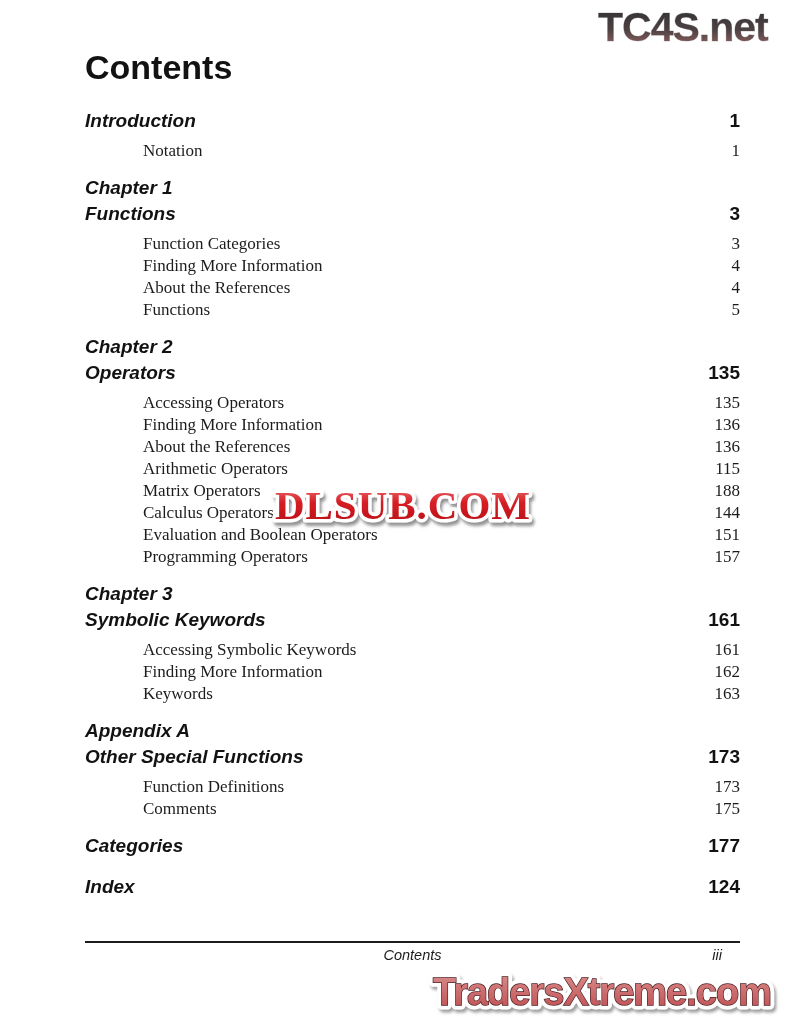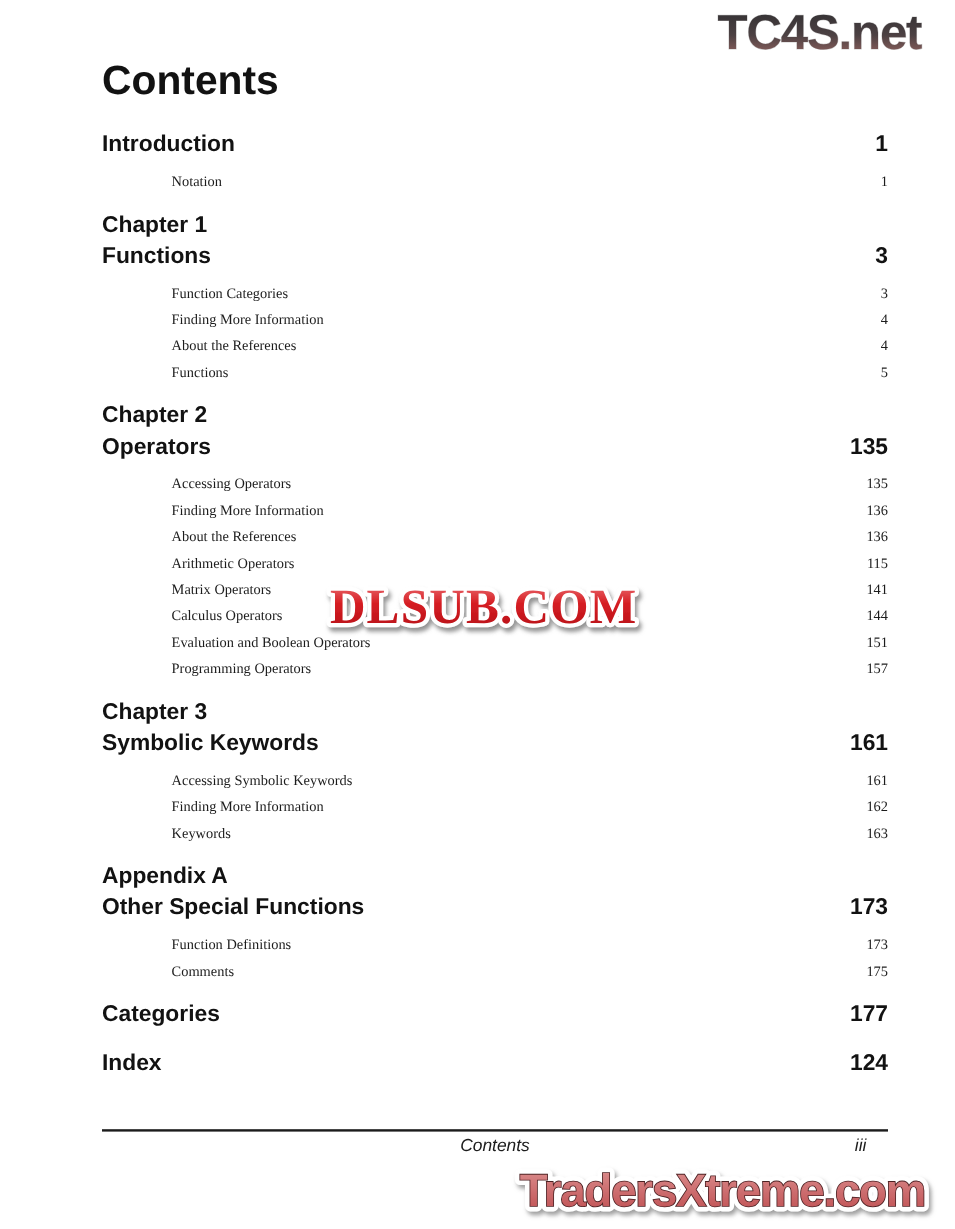--- a/index.html
+++ b/index.html
@@ -23,40 +23,41 @@
     color: #121212;
   }
   .section { margin-top: 13px; }
   .section.first { margin-top: 0; }
   .section.index-gap { margin-top: 15px; }
   .heading-line {
     font-size: 19px;
     font-weight: bold;
     line-height: 26px;
     color: #121212;
+    font-style: italic;
   }
   .heading-row {
     display: flex;
     justify-content: space-between;
     align-items: baseline;
   }
   .heading-page {
     font-size: 19px;
     font-weight: bold;
     line-height: 26px;
     color: #121212;
   }
   .items { margin-top: 6px; }
   .item-row {
     display: flex;
     justify-content: space-between;
     align-items: baseline;
     padding-left: 58px;
     font-family: "Liberation Serif", "DejaVu Serif", serif;
-    font-size: 12px;
+    font-size: 17px;
     line-height: 22px;
     color: #1c1c1c;
   }
   .footer {
     position: absolute;
     left: 85px;
     top: 941px;
     width: 655px;
     border-top: 2px solid #1c1c1c;
     padding-top: 4px;
@@ -153,21 +154,21 @@
         <div class="item-row">
           <span class="item-label">About the References</span>
           <span class="item-page">136</span>
         </div>
         <div class="item-row">
           <span class="item-label">Arithmetic Operators</span>
           <span class="item-page">115</span>
         </div>
         <div class="item-row">
           <span class="item-label">Matrix Operators</span>
-          <span class="item-page">141</span>
+          <span class="item-page">188</span>
         </div>
         <div class="item-row">
           <span class="item-label">Calculus Operators</span>
           <span class="item-page">144</span>
         </div>
         <div class="item-row">
           <span class="item-label">Evaluation and Boolean Operators</span>
           <span class="item-page">151</span>
         </div>
         <div class="item-row">

